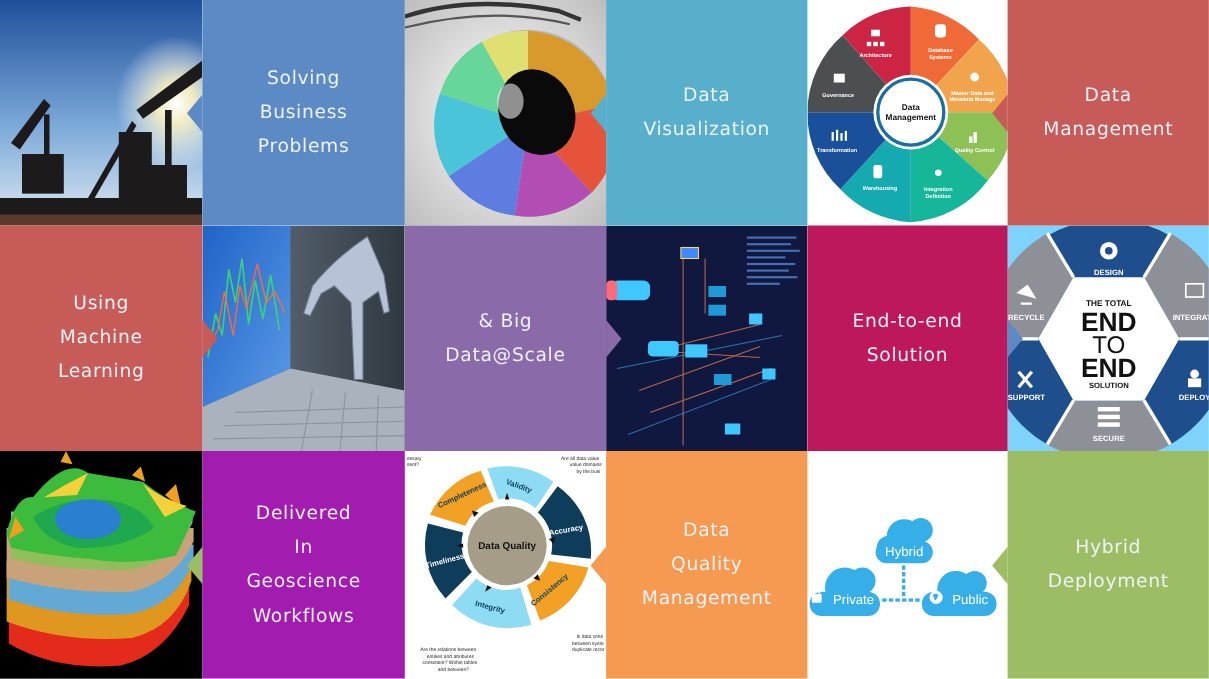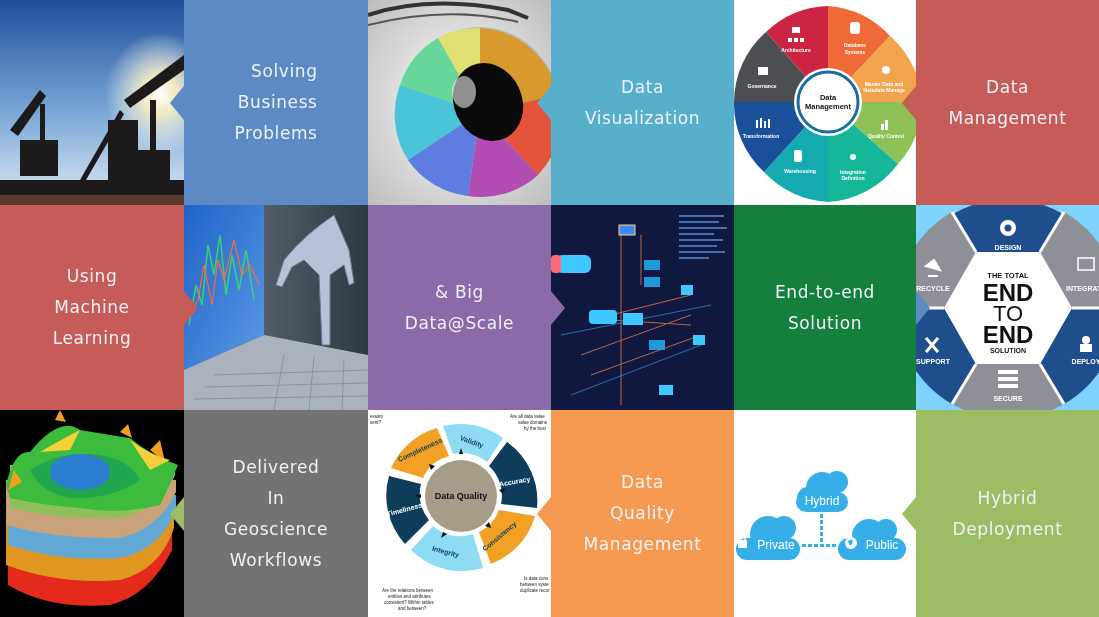--- a/index.html
+++ b/index.html
@@ -44,21 +44,21 @@
         <rect x="150" y="100" width="6" height="80"></rect>
         <rect x="108" y="120" width="30" height="60"></rect>
         <rect x="120" y="150" width="50" height="30"></rect>
         <polygon points="80,180 120,110 124,114 86,180"></polygon>
         <rect x="0" y="180" width="184" height="25"></rect>
       </g>
       <rect x="0" y="195" width="184" height="10" fill="#5a3a2a"></rect>
     </svg>
   </div>
 
-  <div class="cell text-tile" style="left:184px;top:0;width:184px;height:205px;background:#5b8ac4;border-color:#5b8ac4;text-align:right;">
+  <div class="cell text-tile" style="left:184px;top:0;width:184px;height:205px;background:#5b8ac4;border-color:#5b8ac4;">
     <div class="arrow left" style="border-right-color:#5b8ac4;"></div>
     <div class="label">Solving
 Business
 Problems</div>
   </div>
 
   <div class="cell" style="left:368px;top:0;width:183px;height:205px;">
     <svg width="183" height="205" viewBox="0 0 183 205">
       <defs>
         <radialGradient id="skin" cx="0.5" cy="0.5" r="0.7">
@@ -225,21 +225,21 @@
         <rect x="128" y="22" width="48" height="2"></rect>
           <rect x="128" y="28" width="35" height="2"></rect>
         <rect x="128" y="34" width="44" height="2"></rect>
           <rect x="128" y="40" width="38" height="2"></rect>
         <rect x="128" y="46" width="46" height="2"></rect>
           <rect x="128" y="52" width="30" height="2"></rect>
       </g>
     </svg>
   </div>
 
-  <div class="cell text-tile" style="left:734px;top:205px;width:182px;height:205px;background:#15803d;">
+  <div class="cell text-tile" style="left:734px;top:205px;width:182px;height:205px;background:#be185d;">
     <div class="arrow right" style="border-left-color:#5b8ac4;"></div>
     <div class="label">End-to-end
 Solution</div>
   </div>
 
   <div class="cell" style="left:916px;top:205px;width:183px;height:205px;background:#7dd3fc;">
     <svg width="183" height="205" viewBox="0 0 183 205">
       <g transform="translate(92,103)">
         <path d="M-32,-56 L-56,-96 A112,112 0 0,1 56,-96 L32,-56 Z" fill="#1f4e8c" transform="scale(0.98)"></path>
         <path d="M32,-56 L56,-96 A112,112 0 0,1 112,0 L64,0 Z" fill="#8d9096"></path>
@@ -296,21 +296,21 @@
       <path d="M6,115 Q60,130 120,128 Q160,118 176,82 L176,70 L6,70 Z" fill="#c9a27a"></path>
       <path d="M10,98 Q60,110 120,108 Q160,100 175,65 L175,55 L10,55 Z" fill="#8fbf5a"></path>
       <path d="M6,75 Q14,40 30,42 Q60,5 80,20 Q110,25 130,28 Q150,45 178,55 Q170,75 160,95 Q120,105 80,98 Q40,95 10,88 Z" fill="#3dbb3d"></path>
       <path d="M30,60 Q60,40 100,45 Q130,50 140,70 Q110,90 70,88 Q40,82 30,60 Z" fill="#1fa84e"></path>
       <ellipse cx="80" cy="62" rx="30" ry="18" fill="#2a7fd0"></ellipse>
       <path d="M55,10 L60,0 L66,12 Z M120,22 L128,14 L132,28 Z M150,40 L160,30 L165,52 Z M8,80 L14,60 L22,72 Z" fill="#f0a020"></path>
       <path d="M40,42 Q60,30 80,20 L70,40 Z M130,30 Q150,45 170,50 L150,60 Z" fill="#f4d03a"></path>
     </svg>
   </div>
 
-  <div class="cell text-tile" style="left:184px;top:410px;width:184px;height:207px;background:#737373;">
+  <div class="cell text-tile" style="left:184px;top:410px;width:184px;height:207px;background:#a21caf;">
     <div class="arrow left" style="border-right-color:#9dbd64;"></div>
     <div class="label">Delivered
 In
 Geoscience
 Workflows</div>
   </div>
 
   <div class="cell" style="left:368px;top:410px;width:183px;height:207px;background:#ffffff;">
     <svg width="183" height="207" viewBox="0 0 183 207">
       <g transform="translate(93,86)">

